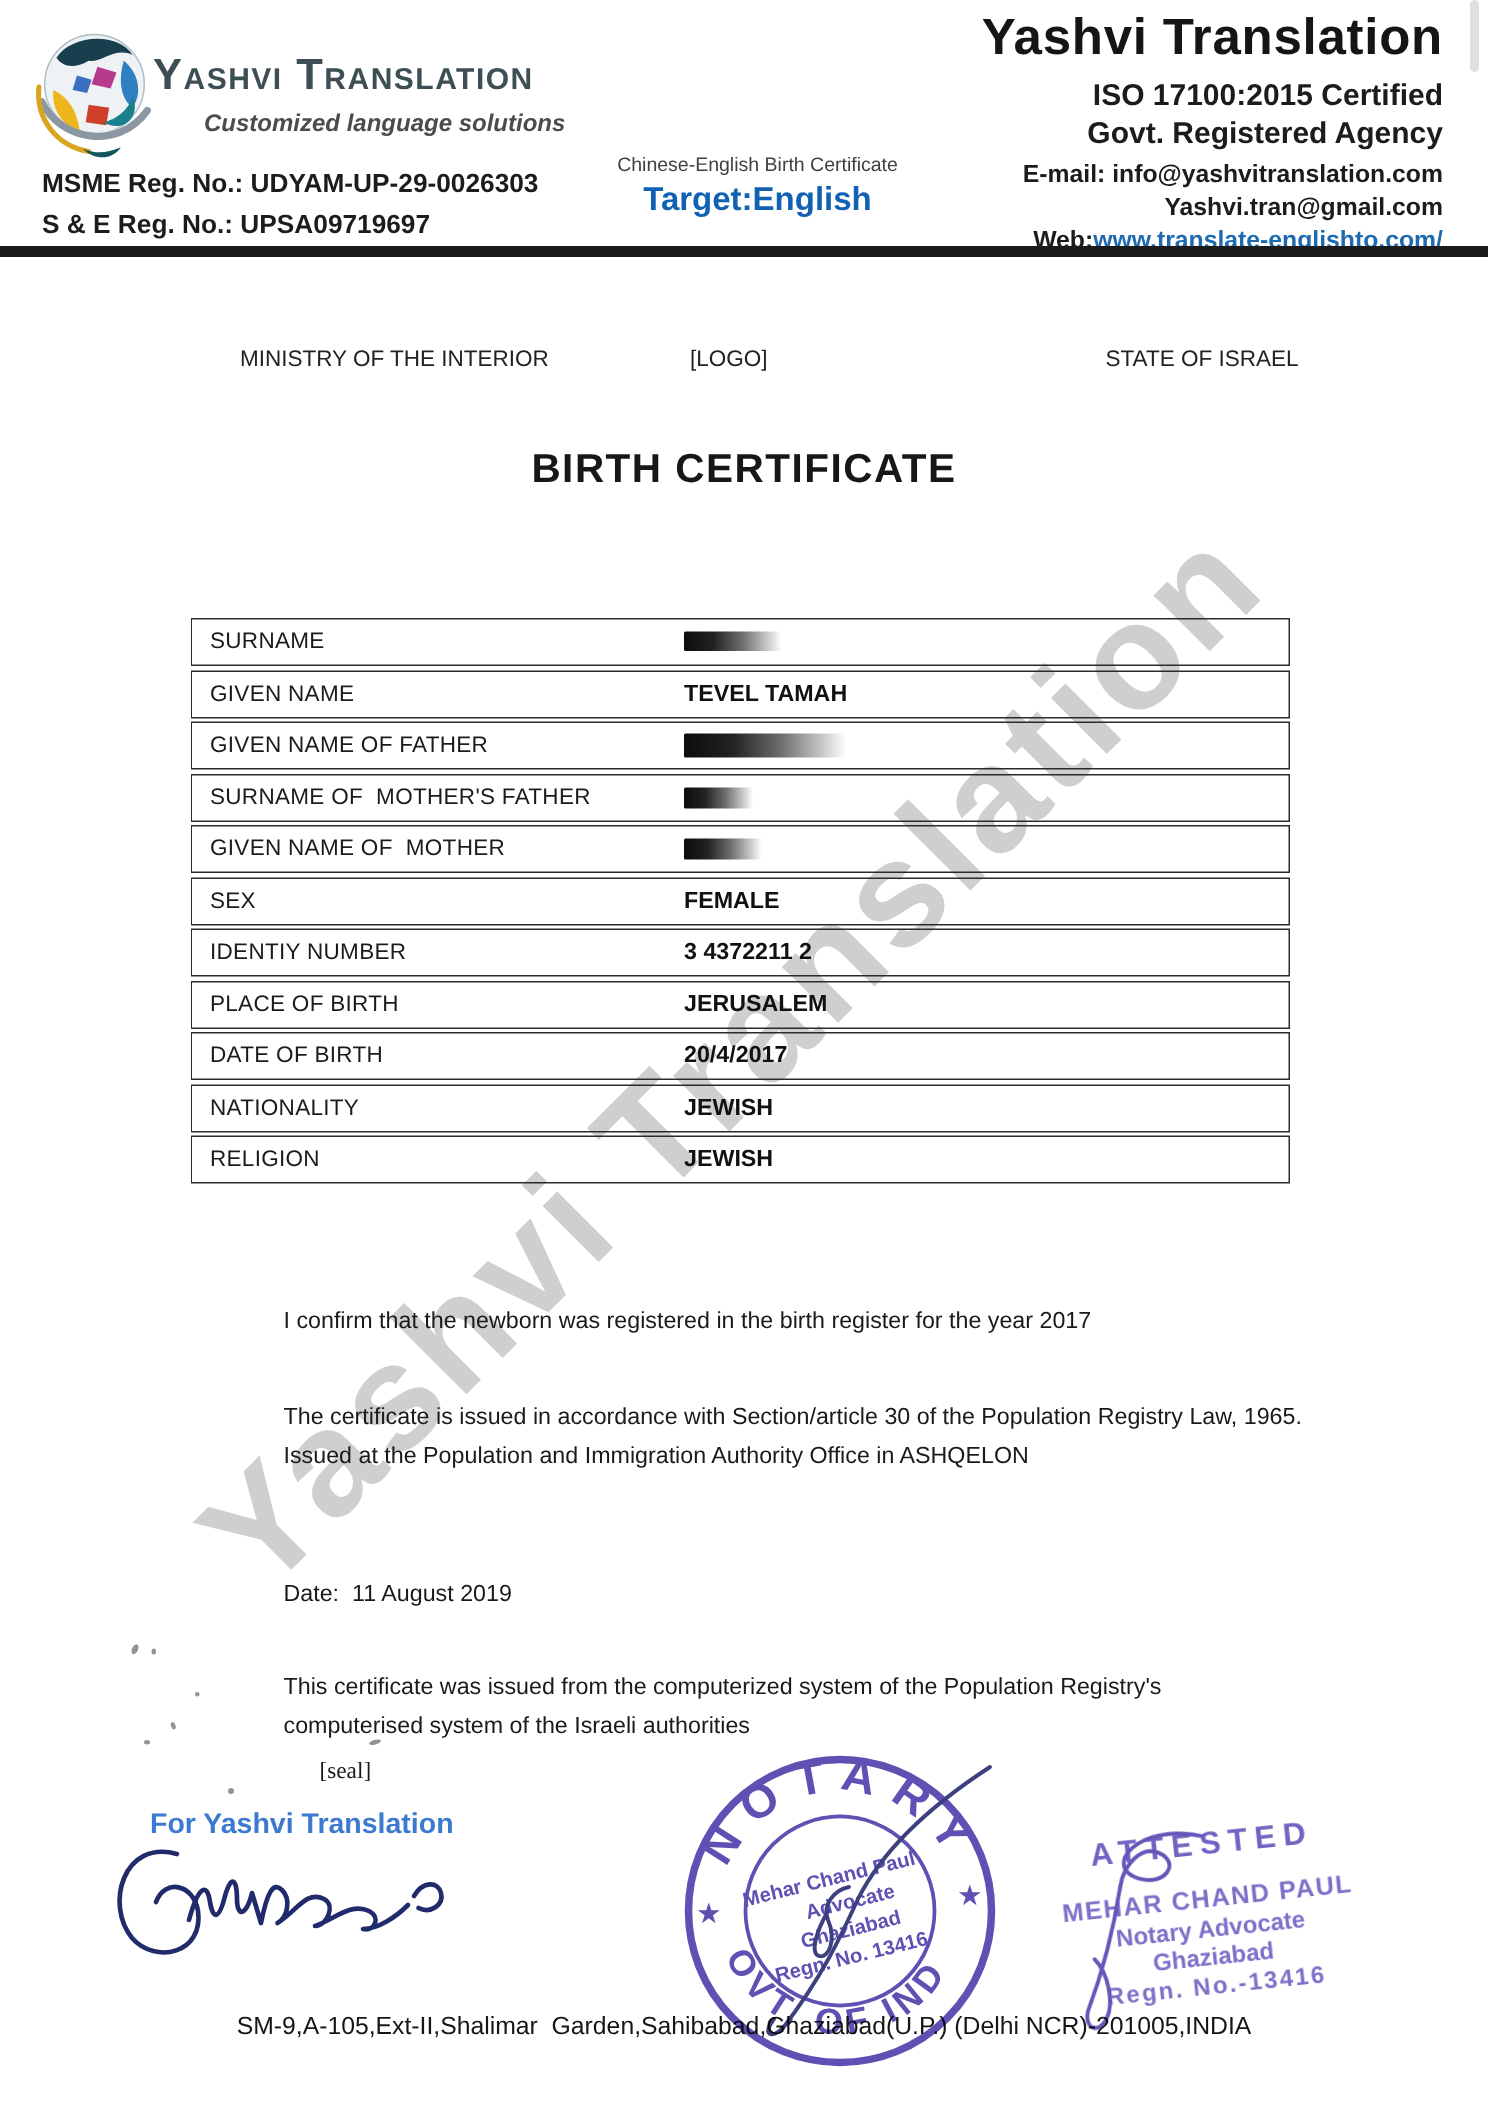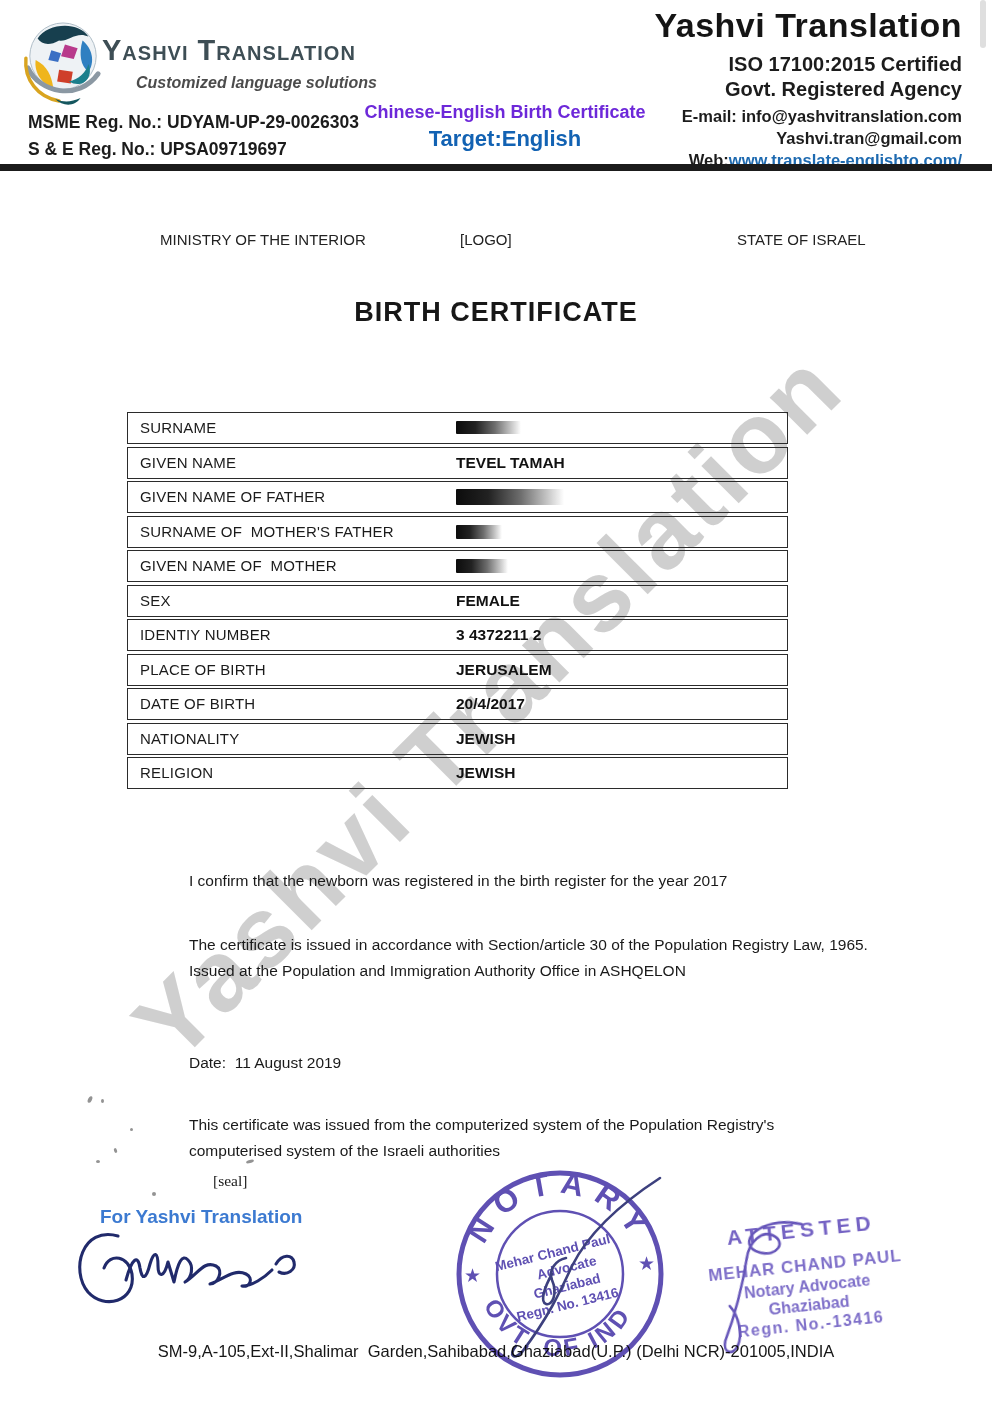--- a/index.html
+++ b/index.html
@@ -18,40 +18,40 @@
   .content{position:relative;z-index:2;}
   
   .logo-globe{position:absolute;left:22px;top:16px;width:82px;height:92px;}
   .brand{position:absolute;left:102px;top:34px;font-variant:small-caps;
     font-size:29px;letter-spacing:1px;font-weight:600;color:#3e4e55;}
   .tagline{position:absolute;left:136px;top:74px;font-size:16px;font-style:italic;
     font-weight:600;color:#4c4c4c;}
   .reg1{position:absolute;left:28px;top:112px;font-size:17.5px;font-weight:700;}
   .reg2{position:absolute;left:28px;top:139px;font-size:17.5px;font-weight:700;}
   .doc-type{position:absolute;left:320px;top:102px;width:370px;text-align:center;}
-  .doc-type .l1{font-size:18px;font-weight:700;color:#6d28d9;}
+  .doc-type .l1{font-size:13px;font-weight:400;color:#404040;}
   .doc-type .l2{font-size:22px;font-weight:700;color:#1262b3;margin-top:3px;}
   .hdr-right{position:absolute;right:30px;top:6px;text-align:right;}
   .hdr-right .company{font-size:34px;font-weight:700;letter-spacing:.5px;color:#151515;}
   .hdr-right .iso{font-size:20px;font-weight:700;margin-top:8px;}
   .hdr-right .govt{font-size:20px;font-weight:700;margin-top:2px;}
   .hdr-right .em{font-size:16.5px;font-weight:700;margin-top:6px;}
   .hdr-right .em2{font-size:16.5px;font-weight:700;margin-top:3px;}
   .hdr-right .web{font-size:16.5px;font-weight:700;margin-top:3px;}
   .hdr-right .web a{color:#1e6ab0;text-decoration:underline;cursor:pointer;}
   .black-bar{position:absolute;left:0;top:164px;width:992px;height:7px;background:#1b1b1b;}
   
   .minrow{position:absolute;top:231px;left:0;width:992px;font-size:15px;color:#222;}
   .minrow .ministry{position:absolute;left:160px;}
   .minrow .logoph{position:absolute;left:460px;}
   .minrow .state{position:absolute;left:737px;}
   .doc-title{position:absolute;top:297px;left:0;width:992px;text-align:center;
     font-size:27px;font-weight:600;letter-spacing:1px;color:#171717;}
   
-  .ctable{position:absolute;left:127px;top:412px;width:661px;}
+  .ctable{position:absolute;left:127px;top:412px;width:733px;}
   .trow{position:relative;height:30px;border:1.6px solid #2b2b2b;margin-bottom:2.5px;
     background:transparent;}
   .tlabel{position:absolute;left:12px;top:6px;font-size:15px;font-weight:500;
     letter-spacing:.2px;white-space:pre;color:#1b1b1b;}
   .tvalue{position:absolute;left:328px;top:6px;font-size:15.5px;font-weight:700;
     white-space:pre;color:#111;}
   .redact-bar{position:absolute;left:328px;top:8px;height:14px;
     background:linear-gradient(to right,#0c0c0c 0%,#222 30%,#6e6e6e 60%,#c7c7c7 85%,rgba(255,255,255,0) 100%);
     border-radius:1px;}
   .rb-w65{width:65px;height:13px;}

